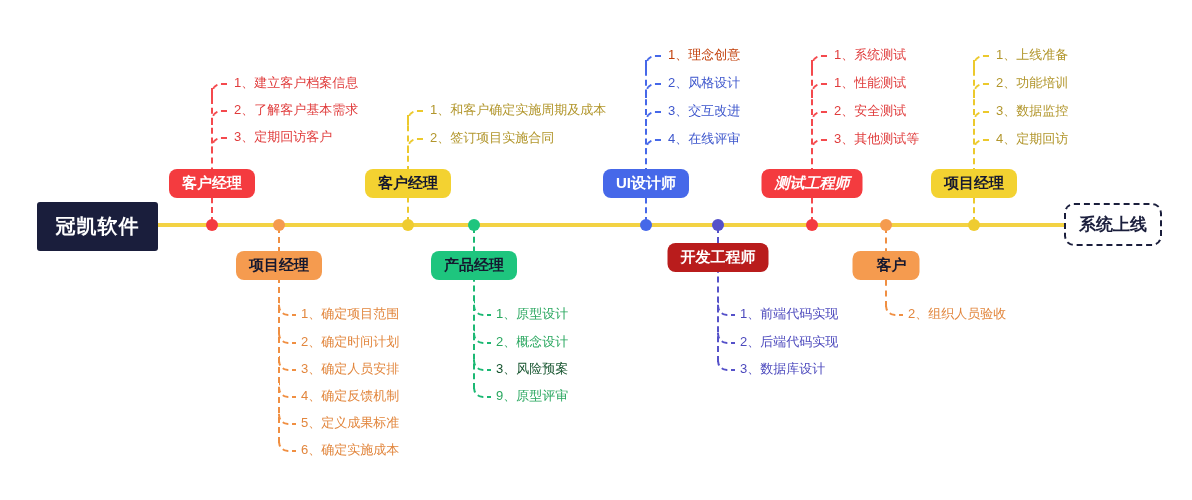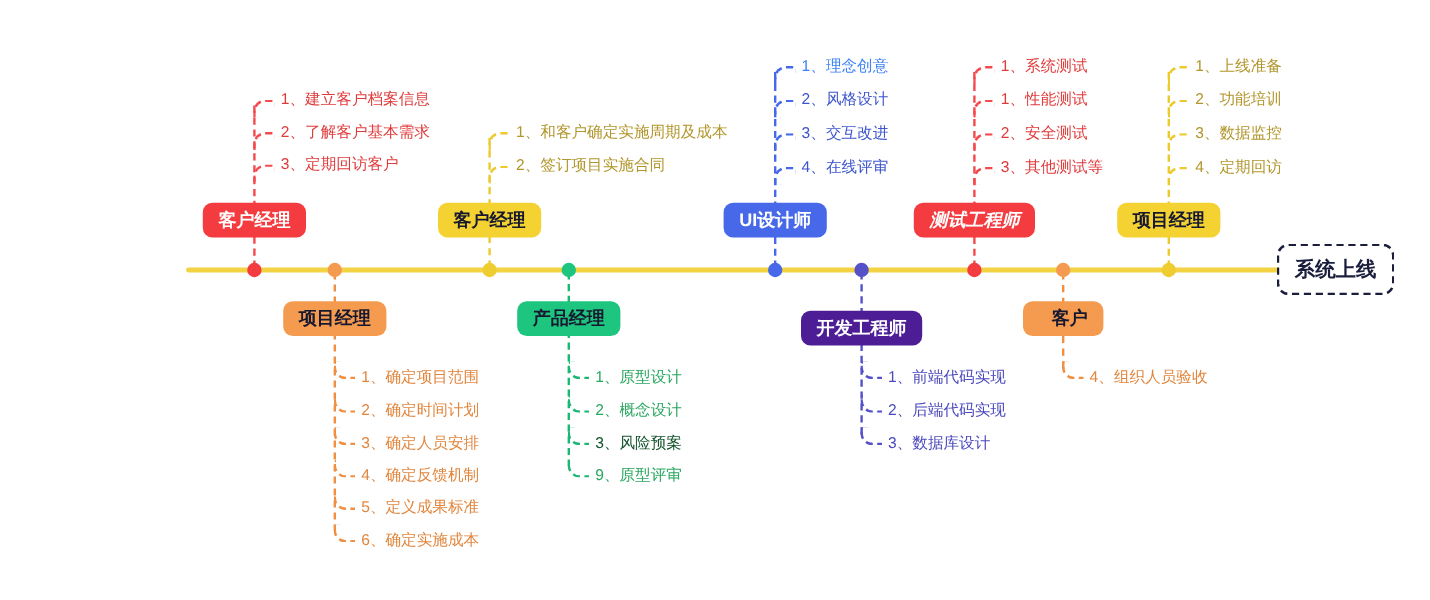--- a/index.html
+++ b/index.html
@@ -27,20 +27,21 @@
   .hook.bottom{border-left:2px dashed;border-bottom:2px dashed;border-bottom-left-radius:10px;}
   .branch-item{
     position:absolute;height:16px;line-height:16px;font-size:13px;white-space:nowrap;z-index:2;
   }
 </style>
 </head>
 <body>
 
 <div id="canvas">
   <div class="timeline-line" style="left: 155px; top: 223px; width: 911px; background: rgb(243, 210, 67);"></div>
+  <div class="start-node" style="left: 37px; top: 202px; width: 121px; height: 49px; background: rgb(26, 30, 60); color: rgb(255, 255, 255);">冠凯软件</div>
   <div class="end-node" style="left: 1064px; top: 203px;">系统上线</div>
   <div id="branches">
       <div>
         <div class="vline" style="border-left-color: rgb(244, 73, 77); left: 211px; top: 88px; height: 135px;"></div>
         <div class="hook top" style="border-color: rgb(244, 73, 77); left: 211px; top: 83px;"></div>
         <div class="branch-item" style="left: 234px; top: 75px; color: rgb(224, 59, 59);">1、建立客户档案信息</div>
         <div class="hook top" style="border-color: rgb(244, 73, 77); left: 211px; top: 110px;"></div>
         <div class="branch-item" style="left: 234px; top: 102px; color: rgb(224, 59, 59);">2、了解客户基本需求</div>
         <div class="hook top" style="border-color: rgb(244, 73, 77); left: 211px; top: 137px;"></div>
         <div class="branch-item" style="left: 234px; top: 129px; color: rgb(224, 59, 59);">3、定期回访客户</div>
@@ -52,21 +53,21 @@
         <div class="hook top" style="border-color: rgb(236, 201, 44); left: 407px; top: 110px;"></div>
         <div class="branch-item" style="left: 430px; top: 102px; color: rgb(178, 150, 44);">1、和客户确定实施周期及成本</div>
         <div class="hook top" style="border-color: rgb(236, 201, 44); left: 407px; top: 138px;"></div>
         <div class="branch-item" style="left: 430px; top: 130px; color: rgb(178, 150, 44);">2、签订项目实施合同</div>
         <div class="role-badge" style="left: 408px; top: 169px; background: rgb(243, 210, 49); color: rgb(21, 24, 47);">客户经理</div>
         <div class="timeline-dot" style="left: 402px; top: 219px; background: rgb(239, 204, 48);"></div>
       </div>
       <div>
         <div class="vline" style="border-left-color: rgb(70, 104, 233); left: 645px; top: 60px; height: 163px;"></div>
         <div class="hook top" style="border-color: rgb(70, 104, 233); left: 645px; top: 55px;"></div>
-        <div class="branch-item" style="left: 668px; top: 47px; color: #3b82f6;">1、理念创意</div>
+        <div class="branch-item" style="left: 668px; top: 47px; color: #c2410c;">1、理念创意</div>
         <div class="hook top" style="border-color: rgb(70, 104, 233); left: 645px; top: 83px;"></div>
         <div class="branch-item" style="left: 668px; top: 75px; color: rgb(61, 86, 204);">2、风格设计</div>
         <div class="hook top" style="border-color: rgb(70, 104, 233); left: 645px; top: 111px;"></div>
         <div class="branch-item" style="left: 668px; top: 103px; color: rgb(61, 86, 204);">3、交互改进</div>
         <div class="hook top" style="border-color: rgb(70, 104, 233); left: 645px; top: 139px;"></div>
         <div class="branch-item" style="left: 668px; top: 131px; color: rgb(61, 86, 204);">4、在线评审</div>
         <div class="role-badge" style="left: 646px; top: 169px; background: rgb(70, 104, 233); color: rgb(255, 255, 255);">UI设计师</div>
         <div class="timeline-dot" style="left: 640px; top: 219px; background: rgb(70, 104, 233);"></div>
       </div>
       <div>
@@ -126,24 +127,24 @@
         <div class="timeline-dot" style="left: 468px; top: 219px; background: rgb(30, 197, 126);"></div>
       </div>
       <div>
         <div class="vline" style="border-left-color: rgb(85, 81, 201); left: 717px; top: 227px; height: 135px;"></div>
         <div class="hook bottom" style="border-color: rgb(85, 81, 201); left: 717px; top: 301px;"></div>
         <div class="branch-item" style="left: 740px; top: 306px; color: rgb(76, 73, 189);">1、前端代码实现</div>
         <div class="hook bottom" style="border-color: rgb(85, 81, 201); left: 717px; top: 329px;"></div>
         <div class="branch-item" style="left: 740px; top: 334px; color: rgb(76, 73, 189);">2、后端代码实现</div>
         <div class="hook bottom" style="border-color: rgb(85, 81, 201); left: 717px; top: 356px;"></div>
         <div class="branch-item" style="left: 740px; top: 361px; color: rgb(76, 73, 189);">3、数据库设计</div>
-        <div class="role-badge" style="left: 718px; top: 259px; background: #4c1d95; color: rgb(255, 255, 255);">开发工程师</div>
+        <div class="role-badge" style="left: 718px; top: 243px; background: #b91c1c; color: rgb(255, 255, 255);">开发工程师</div>
         <div class="timeline-dot" style="left: 712px; top: 219px; background: rgb(85, 81, 201);"></div>
       </div>
       <div>
         <div class="vline" style="border-left-color: rgb(240, 143, 66); left: 885px; top: 227px; height: 80px;"></div>
         <div class="hook bottom" style="border-color: rgb(240, 143, 66); left: 885px; top: 301px;"></div>
-        <div class="branch-item" style="left: 908px; top: 306px; color: rgb(226, 134, 61);">4、组织人员验收</div>
+        <div class="branch-item" style="left: 908px; top: 306px; color: rgb(226, 134, 61);">2、组织人员验收</div>
         <div class="role-badge" style="left: 886px; top: 251px; background: rgb(245, 155, 79); color: rgb(21, 24, 47); padding-left: 24px;">客户</div>
         <div class="timeline-dot" style="left: 880px; top: 219px; background: rgb(245, 155, 79);"></div>
       </div>
     </div>
 </div>
 
 </body></html>

